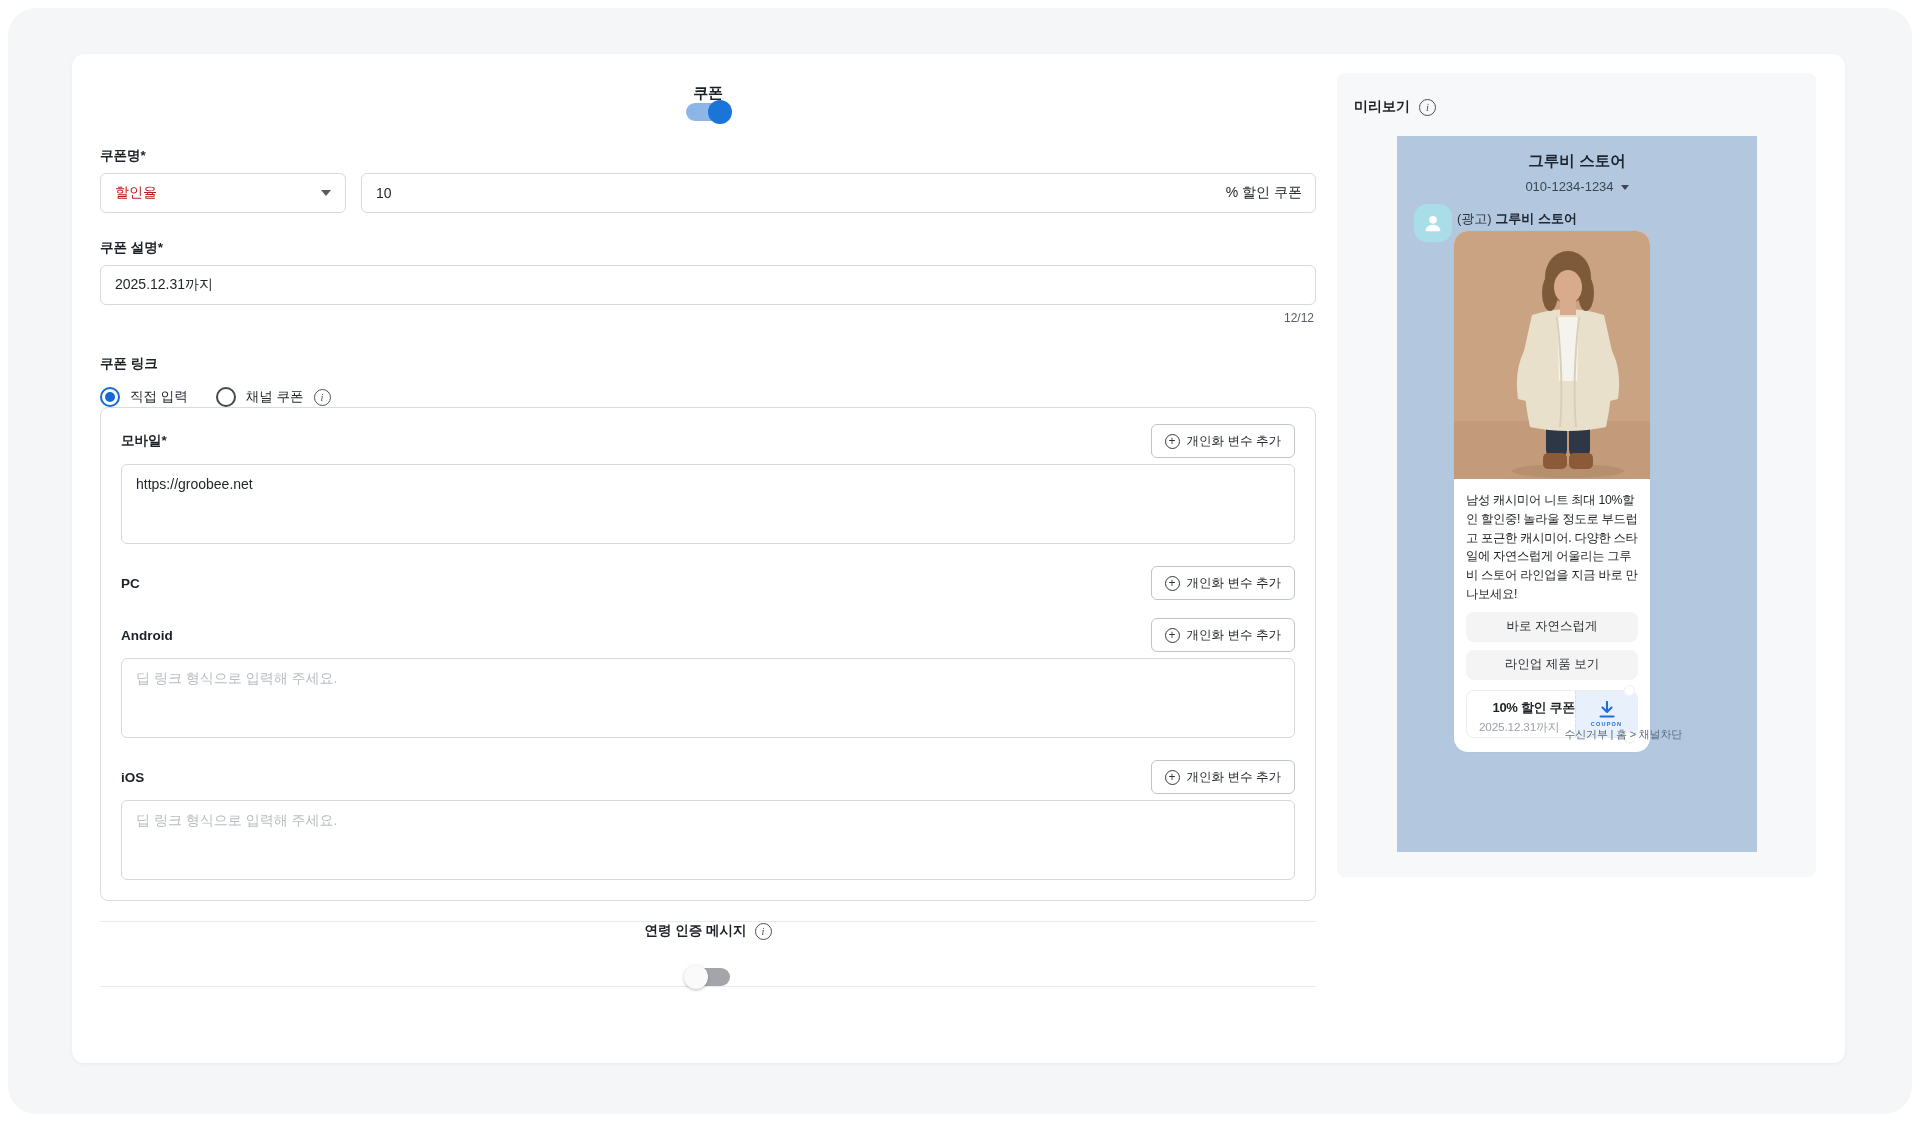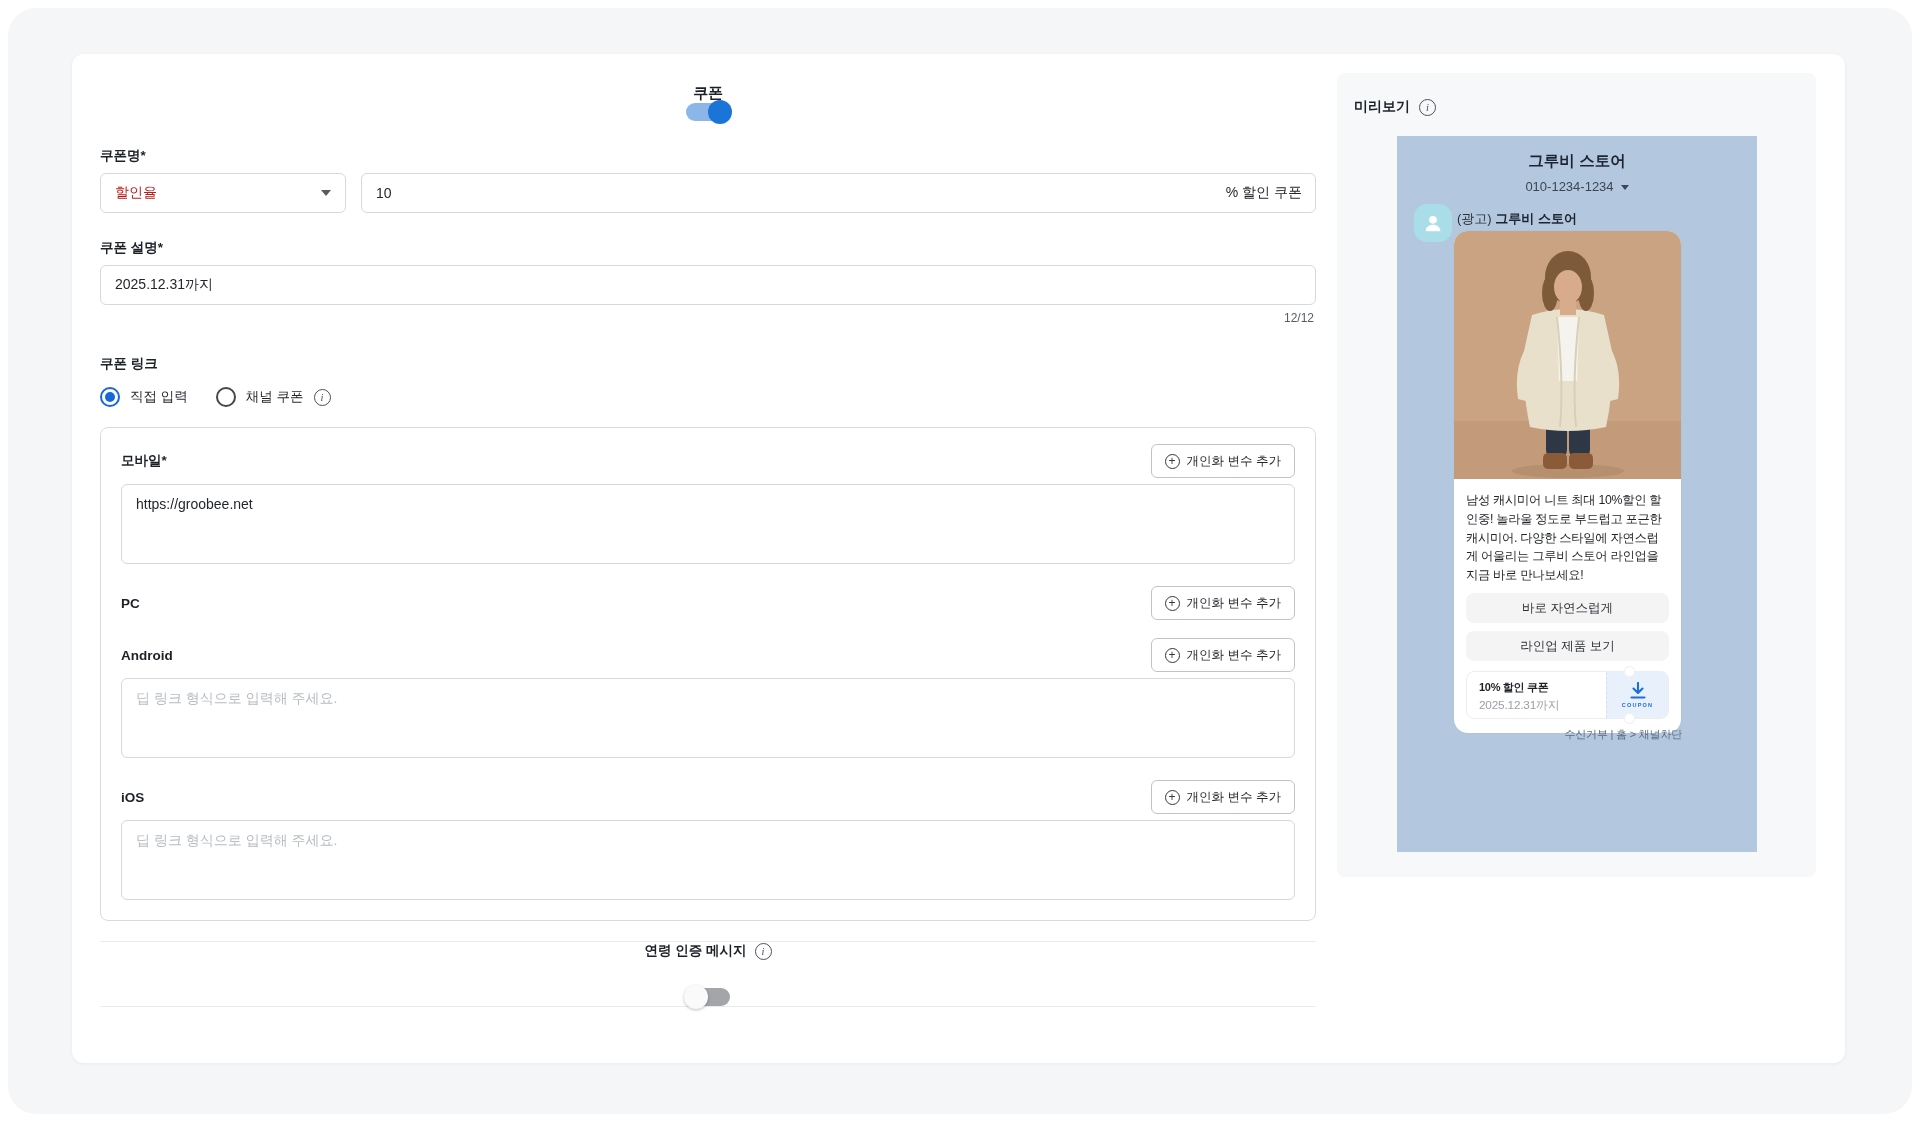--- a/index.html
+++ b/index.html
@@ -20,21 +20,21 @@
   .text-input { width:100%; height:40px; border:1px solid #d5d9dd; border-radius:6px; padding:0 14px; font-size:14px; color:#23272d; font-family:inherit; outline:none; background:#fff; }
   .suffix { position:absolute; right:14px; top:0; height:40px; display:flex; align-items:center; font-size:14px; color:#23272d; pointer-events:none; }
   .counter { margin-top:6px; text-align:right; font-size:12px; color:#565c63; padding-right:2px; }
   .mt30 { margin-top:30px; }
   .radio-row { margin-top:14px; display:flex; align-items:center; }
   .radio { width:20px; height:20px; border-radius:50%; background:#fff; border:2px solid #43484e; position:relative; cursor:pointer; }
   .radio.checked { border-color:#1668d9; }
   .radio.checked::after { content:""; position:absolute; left:3px; top:3px; width:10px; height:10px; border-radius:50%; background:#1668d9; }
   .radio-label { font-size:13.5px; color:#23272d; margin-left:10px; }
   .info-i { width:17px; height:17px; border:1.4px solid #4b5158; border-radius:50%; display:inline-flex; align-items:center; justify-content:center; font-size:10.5px; color:#4b5158; font-family:"Liberation Serif",serif; font-style:italic; flex:0 0 auto; }
-  .link-box { margin-top:20px; border:1px solid #d9dcdf; border-radius:8px; padding:16px 20px; }
+  .link-box { margin-top:0; border:1px solid #d9dcdf; border-radius:8px; padding:16px 20px; }
   .field-group { margin-bottom:18px; }
   .field-group:last-child { margin-bottom:0; }
   .group-head { display:flex; justify-content:space-between; align-items:center; margin-bottom:6px; }
   .var-btn { height:34px; display:flex; align-items:center; gap:7px; padding:0 13px; background:#fff; border:1px solid #bfc4c9; border-radius:6px; font-size:12.5px; color:#23272d; cursor:pointer; font-family:inherit; }
   .plus-circle { width:15px; height:15px; border:1.3px solid #33383d; border-radius:50%; display:flex; align-items:center; justify-content:center; font-size:12px; line-height:1; color:#33383d; }
   .area { width:100%; height:80px; border:1px solid #d5d9dd; border-radius:6px; padding:11px 14px; font-size:14px; color:#23272d; font-family:inherit; resize:none; outline:none; background:#fff; }
   .area::placeholder, .text-input::placeholder { color:#b7bdc3; }
   .divider { margin-top:20px; height:1px; background:#e8eaec; }
   .age-row { height:64px; display:flex; justify-content:space-between; align-items:center;flex-direction:column; }
   .age-left { display:flex; align-items:center; gap:8px; }
@@ -50,28 +50,28 @@
   .preview { position:absolute; left:1265px; top:19px; width:479px; height:804px; background:#f7f8f9; border-radius:8px; }
   .preview-head { padding:25px 0 0 17px; display:flex; align-items:center; gap:9px; }
   .preview-title { font-size:14px; font-weight:bold; color:#1c2127; }
   .phone { position:absolute; left:60px; top:63px; width:360px; height:716px; background:#b3c8de; overflow:hidden; }
   .store-name { margin-top:15px; text-align:center; font-size:15.5px; font-weight:bold; color:#1d2430; }
   .phone-number { margin-top:7px; display:flex; align-items:center; justify-content:center; gap:7px; font-size:13px; color:#3c4652; }
   .caret-sm { width:0; height:0; border-left:4.5px solid transparent; border-right:4.5px solid transparent; border-top:5.5px solid #3c4652; margin-top:1px; }
   .avatar { position:absolute; left:17px; top:68px; width:38px; height:38px; border-radius:13px; background:#a9dde7; display:flex; align-items:center; justify-content:center; }
   .ad-line { position:absolute; left:60px; top:74px; font-size:13px; color:#2a313a; }
   .ad-line b { font-weight:bold; color:#1d2430; }
-  .msg-card { position:absolute; left:57px; top:95px; width:227px; background:#ffffff; border-radius:14px; overflow:hidden; box-shadow:0 0 0 0.5px rgba(0,0,0,.03); }
+  .msg-card { position:absolute; left:57px; top:95px; width:196px; background:#ffffff; border-radius:14px; overflow:hidden; box-shadow:0 0 0 0.5px rgba(0,0,0,.03); }
   .msg-img { display:block; width:228px; height:248px; }
   .msg-body { padding:12px 12px 14px; }
   .msg-text { font-size:12.3px; line-height:1.53; color:#222529; letter-spacing:-0.3px; word-break:break-all; }
   .msg-btn { margin-top:8px; height:30px; background:#f4f4f5; border-radius:8px; display:flex; align-items:center; justify-content:center; font-size:12.5px; color:#2b2f34; cursor:pointer; }
   .coupon { margin-top:10px; position:relative; height:48px; border:1px solid #ededee; border-radius:8px; display:flex; background:#fff; }
   .coupon-left { flex:1; padding:8px 0 0 12px; }
-  .coupon-name { font-size:11px; font-weight:bold; color:#1d2126; letter-spacing:-0.3px; }
+  .coupon-name { font-size:13px; font-weight:bold; color:#1d2126; letter-spacing:-0.3px;text-align:right; }
   .coupon-expiry { margin-top:3px; font-size:11.8px; color:#9ba1a8; letter-spacing:-0.2px; }
   .coupon-right { width:62px; background:#e8f1fb; border-radius:0 7px 7px 0; border-left:1.5px dashed #d7dee6; display:flex; flex-direction:column; align-items:center; justify-content:center; gap:2px; cursor:pointer; }
   .coupon-badge { font-size:5.5px; font-weight:bold; color:#1c6fd8; letter-spacing:1.2px; }
   .notch { position:absolute; left:157px; width:11px; height:11px; border-radius:50%; background:#fff; box-shadow:inset 0 0 0 1px #f0f0f1; }
   .notch.top { top:-6px; } .notch.bottom { bottom:-6px; }
   .phone-footer { position:absolute; left:57px; top:591px; width:228px; text-align:right; font-size:11px; color:#5d6b7e; letter-spacing:-0.2px; }
 </style>
 </head>
 <body>
 

